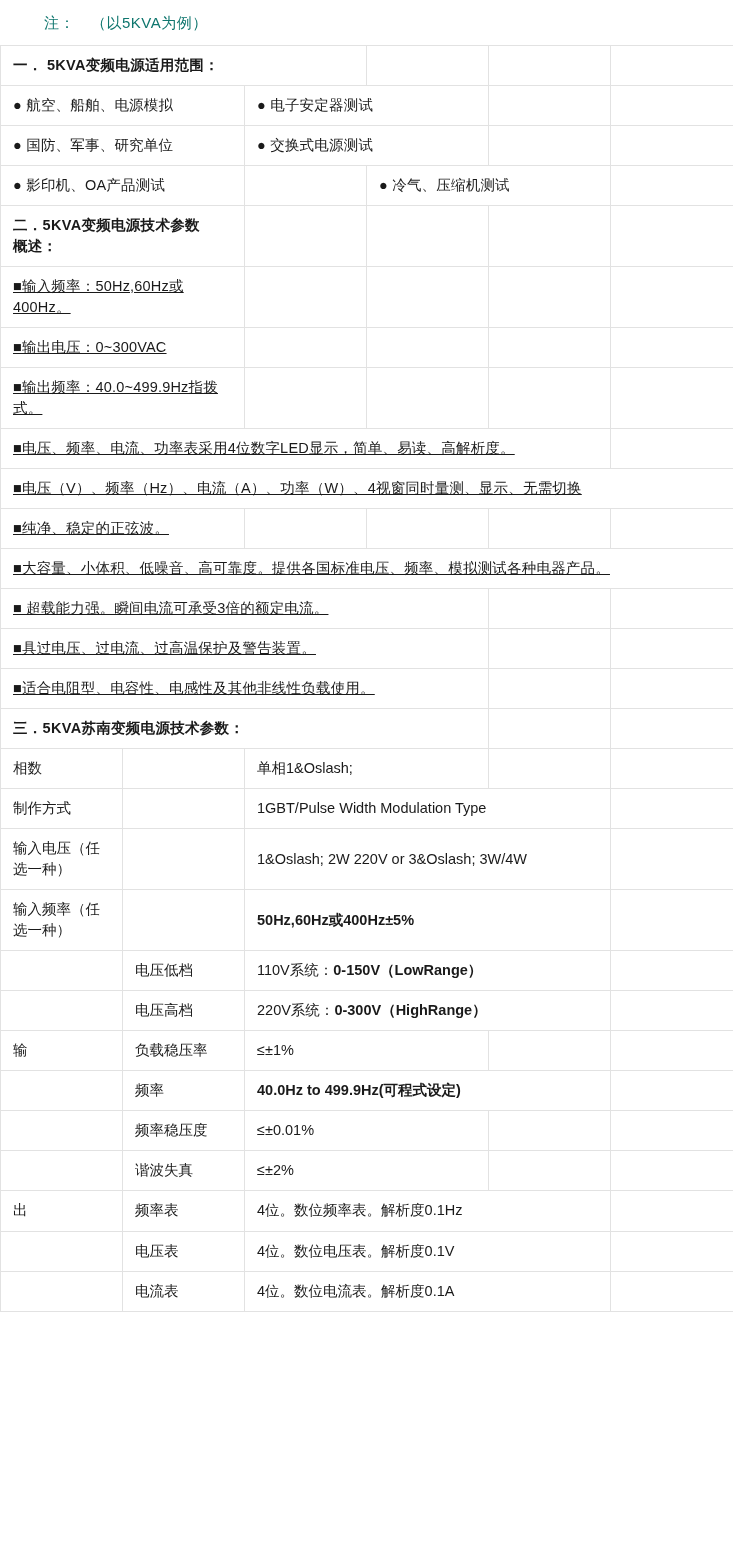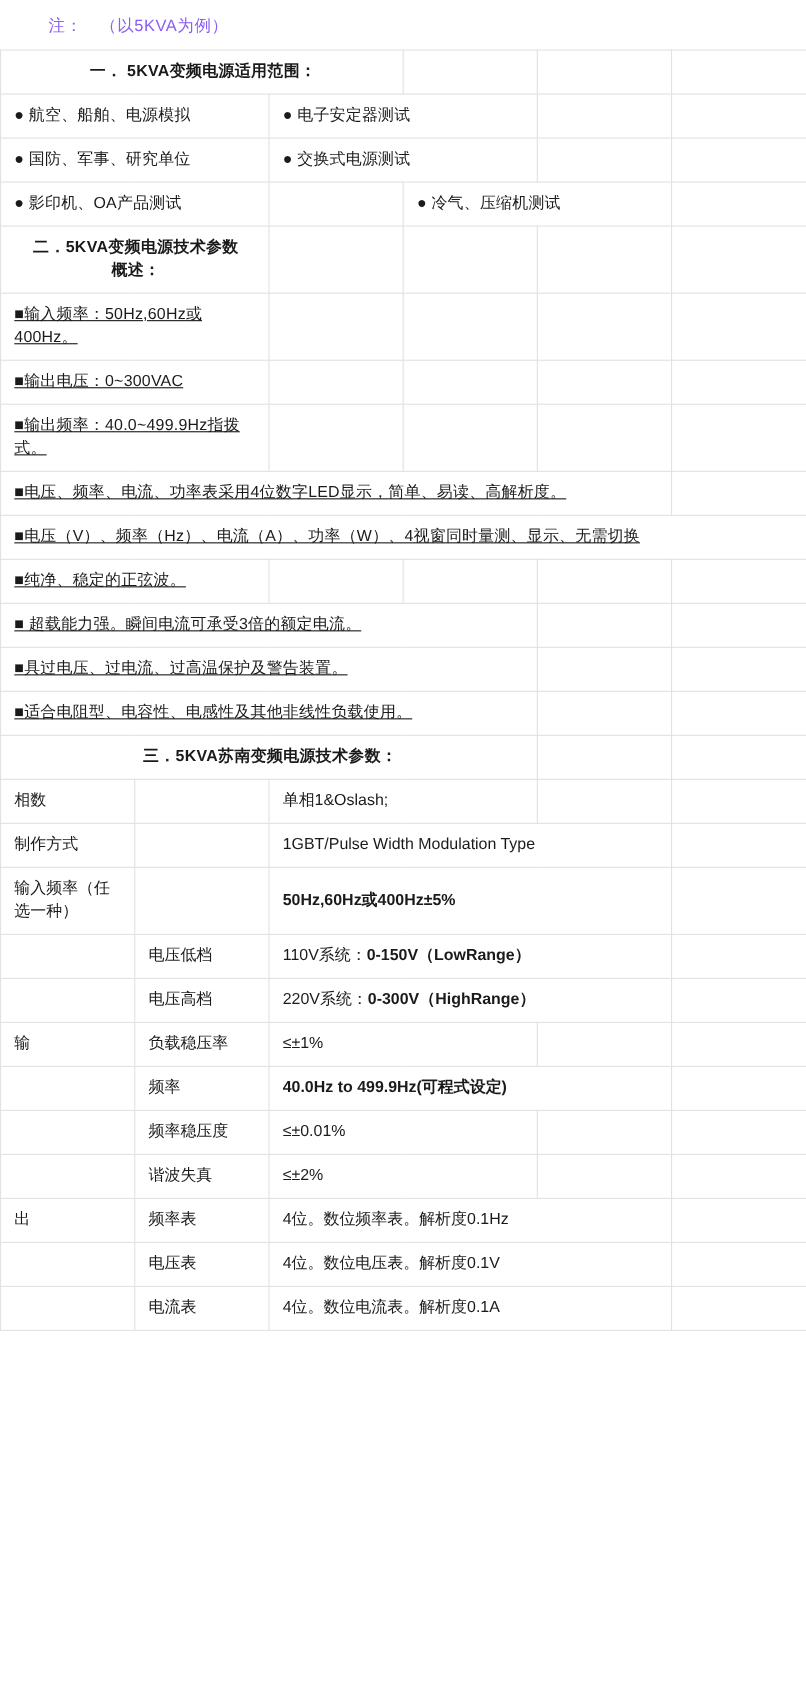--- a/index.html
+++ b/index.html
@@ -14,21 +14,21 @@
     -webkit-font-smoothing: antialiased;
   }
   .page {
     width: 733px;
     box-sizing: border-box;
     padding: 0;
   }
   .note-line {
     padding: 14px 4px 12px 44px;
     font-size: 15px;
-    color: #8b5cf6;
+    color: #0f766e;
     letter-spacing: 0.5px;
   }
   .note-line .note-label {
     margin-right: 16px;
   }
   table.spec {
     width: 733px;
     border-collapse: collapse;
     table-layout: fixed;
     font-size: 14.5px;
@@ -38,21 +38,20 @@
     padding: 9px 10px 9px 12px;
     vertical-align: middle;
     line-height: 1.45;
     word-break: break-word;
     background: #fff;
     height: 20px;
   }
   td.section {
     font-weight: bold;
     letter-spacing: 0.3px;
-    text-align: center;
   }
   td.bulleted {
     letter-spacing: 0.2px;
   }
   td.sq {
     letter-spacing: 0.2px;
     text-decoration: underline;
   }
   .b {
     font-weight: bold;
@@ -154,20 +153,23 @@
         <td class="sq" colspan="6">■电压（V）、频率（Hz）、电流（A）、功率（W）、4视窗同时量测、显示、无需切换</td>
       </tr>
       <tr>
         <td class="sq" colspan="2">■纯净、稳定的正弦波。</td>
         <td class="emptycell"></td>
         <td class="emptycell"></td>
         <td class="emptycell"></td>
         <td class="emptycell"></td>
       </tr>
       <tr>
+        <td class="sq" colspan="6">■大容量、小体积、低噪音、高可靠度。提供各国标准电压、频率、模拟测试各种电器产品。</td>
+      </tr>
+      <tr>
         <td class="sq" colspan="4">■ 超载能力强。瞬间电流可承受3倍的额定电流。</td>
         <td class="emptycell"></td>
         <td class="emptycell"></td>
       </tr>
       <tr>
         <td class="sq" colspan="4">■具过电压、过电流、过高温保护及警告装置。</td>
         <td class="emptycell"></td>
         <td class="emptycell"></td>
       </tr>
       <tr>
@@ -186,20 +188,26 @@
         <td>相数</td>
         <td></td>
         <td colspan="2">单相1&amp;Oslash;</td>
         <td class="emptycell"></td>
         <td class="emptycell"></td>
       </tr>
       <tr>
         <td>制作方式</td>
         <td></td>
         <td colspan="3">1GBT/Pulse Width Modulation Type</td>
+        <td class="emptycell"></td>
+      </tr>
+      <tr>
+        <td>输入电压（任选一种）</td>
+        <td></td>
+        <td colspan="3">1&amp;Oslash; 2W 220V or 3&amp;Oslash; 3W/4W</td>
         <td class="emptycell"></td>
       </tr>
       <tr>
         <td>输入频率（任选一种）</td>
         <td></td>
         <td class="b" colspan="3">50Hz,60Hz或400Hz±5%</td>
         <td class="emptycell"></td>
       </tr>
       <tr>
         <td></td>

